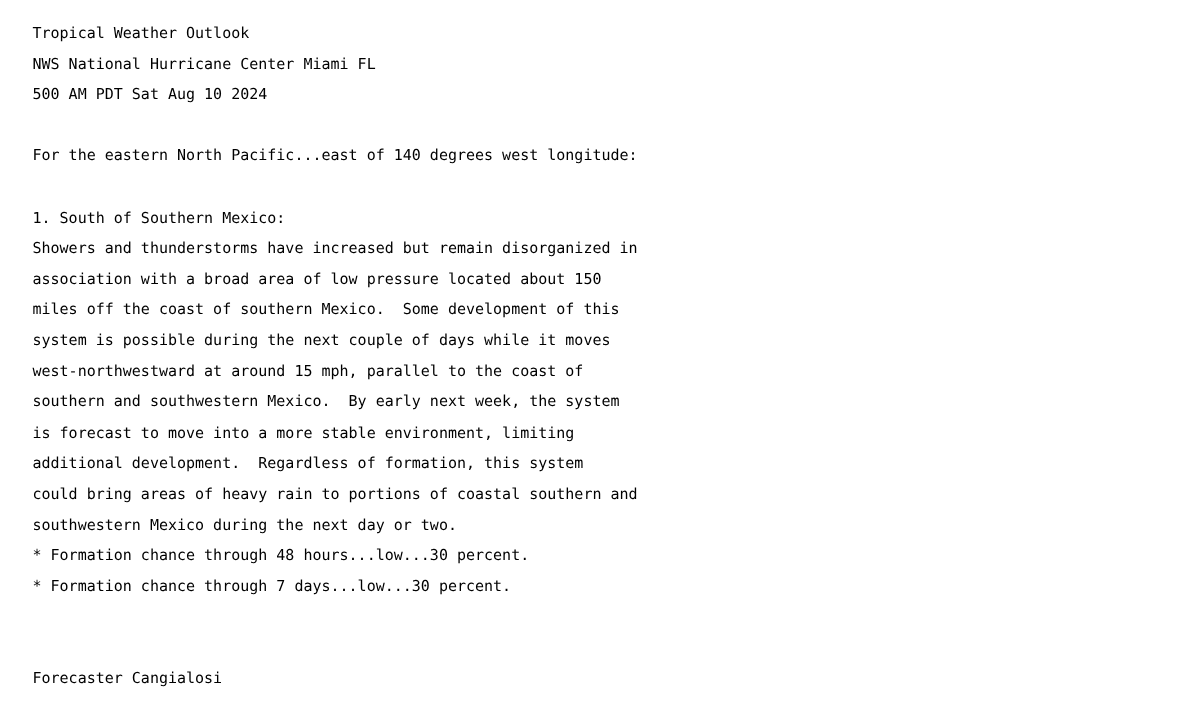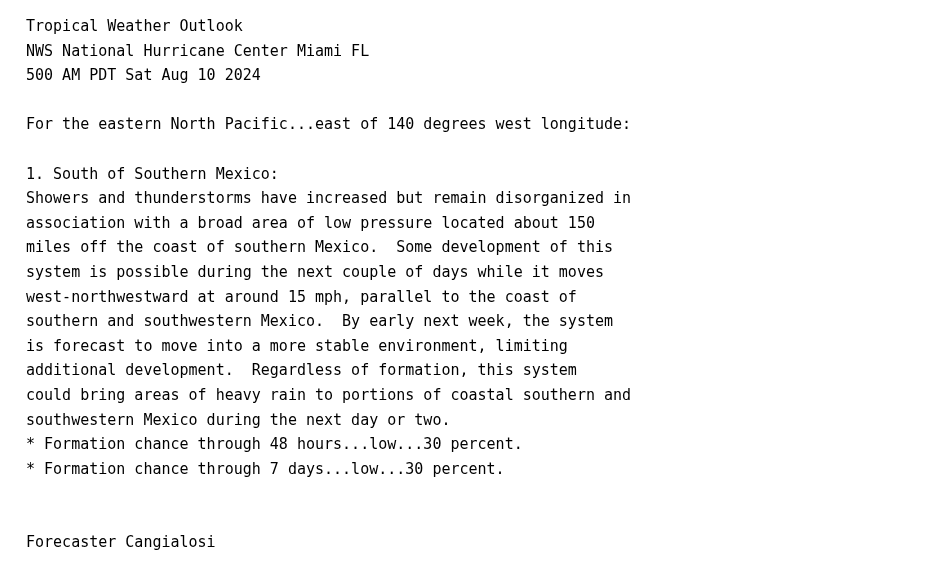--- a/index.html
+++ b/index.html
@@ -8,21 +8,21 @@
     background: #ffffff;
   }
   body {
     width: 950px;
     height: 574px;
     overflow: hidden;
     font-family: "DejaVu Sans Mono", "Liberation Mono", monospace;
   }
   #document {
     padding: 14px 0 0 26px;
-    font-size: 15px;
+    font-size: 12px;
     line-height: 24.6px;
     color: #000000;
     white-space: pre;
     letter-spacing: 0px;
   }
   .line {
     white-space: pre;
     min-height: 24.6px;
   }
   .blank {

